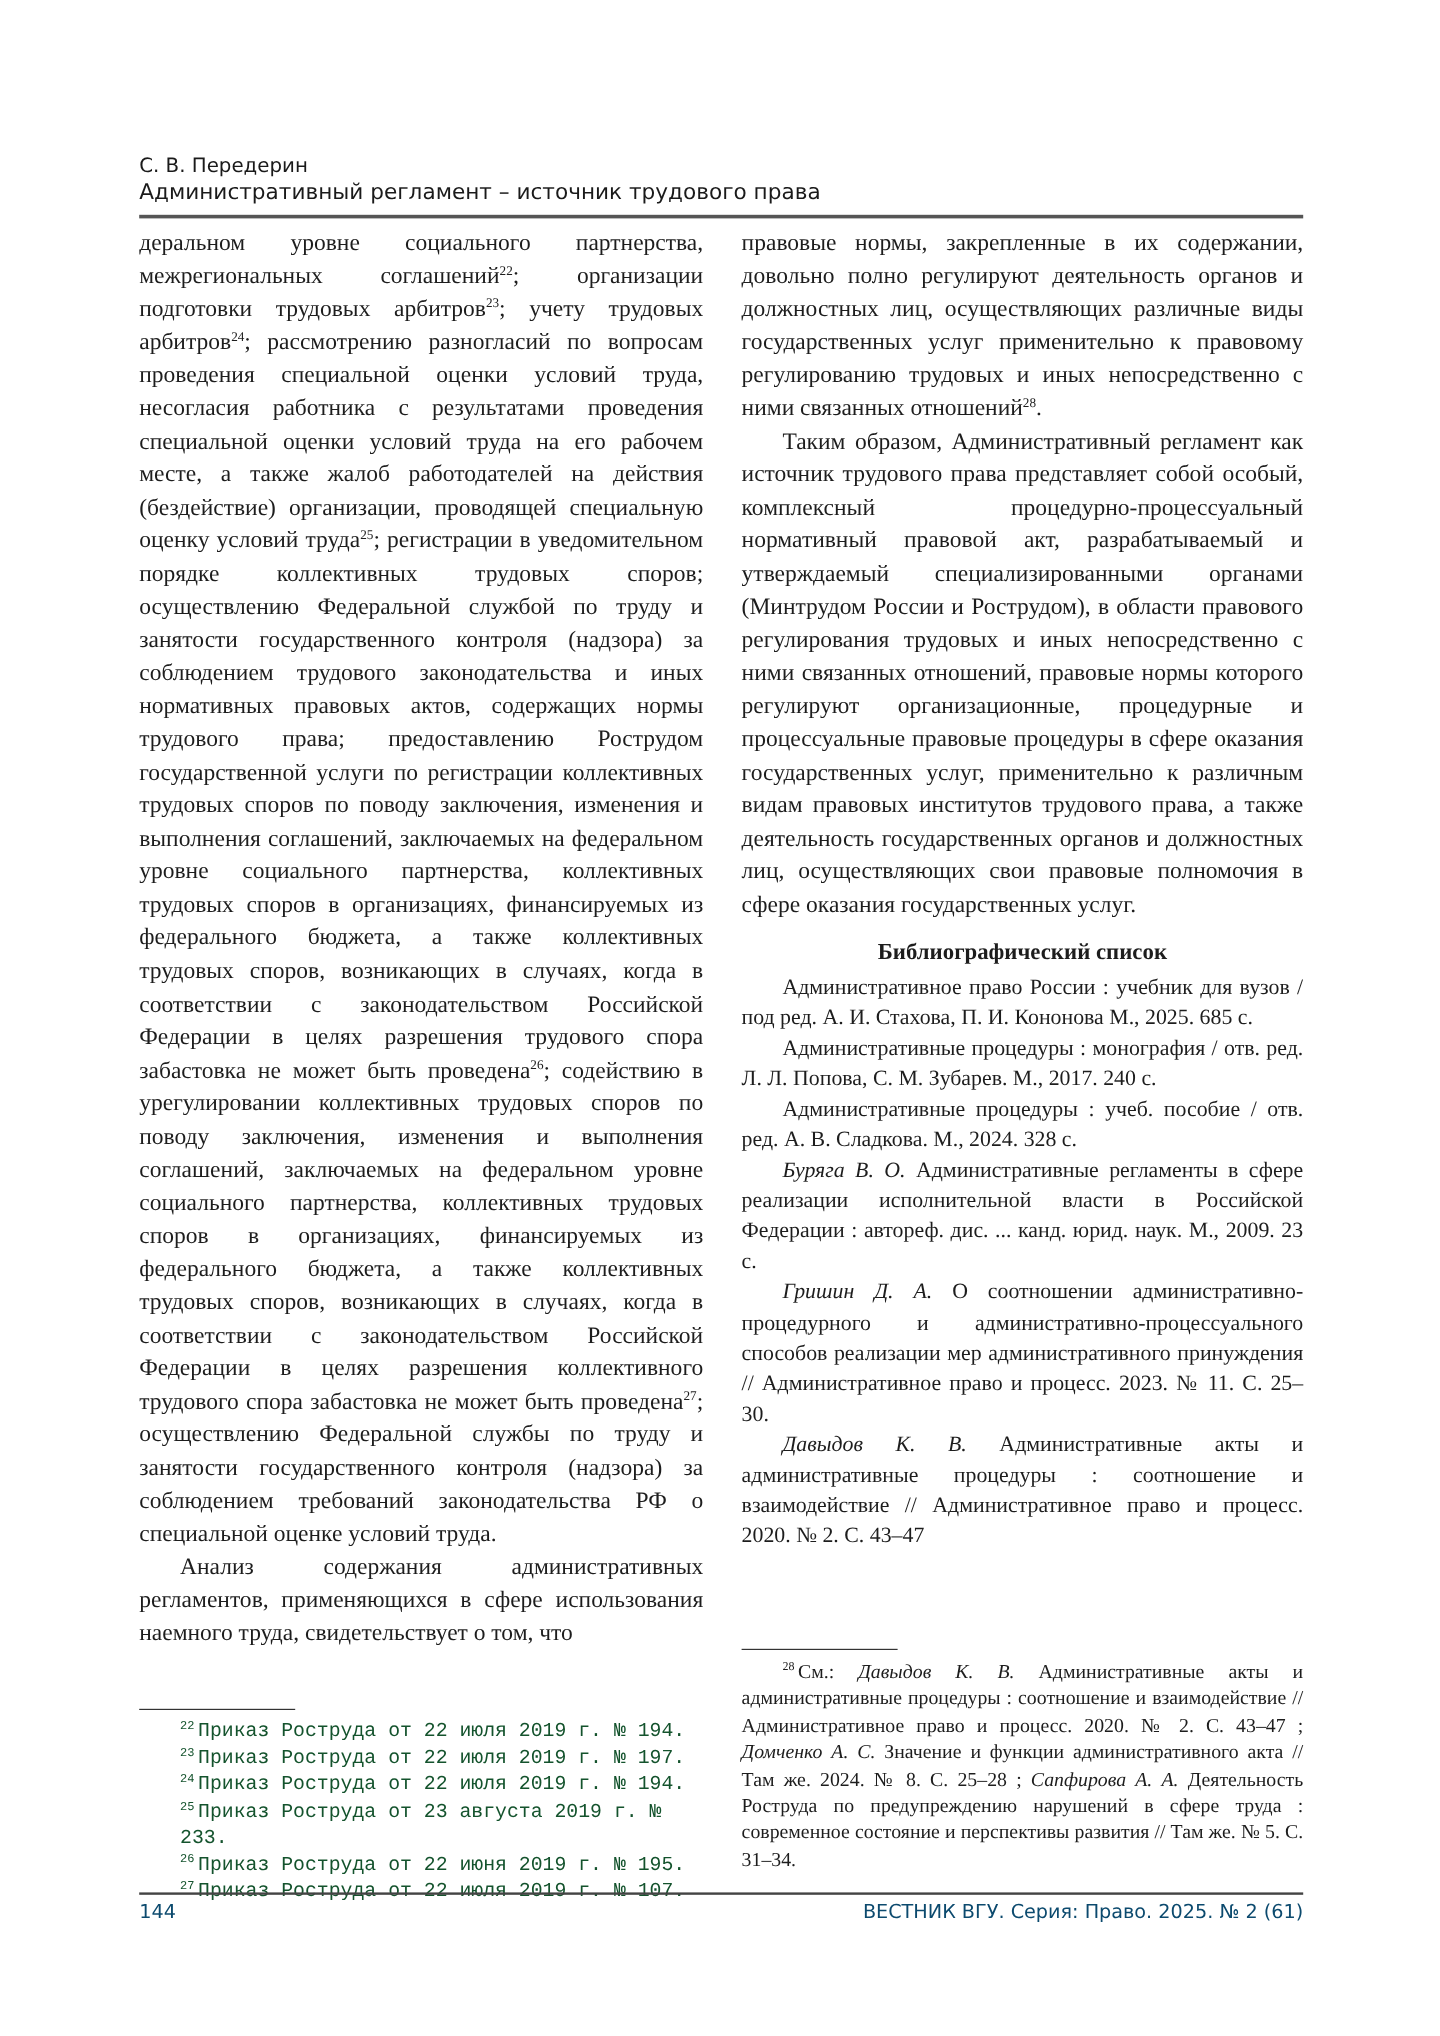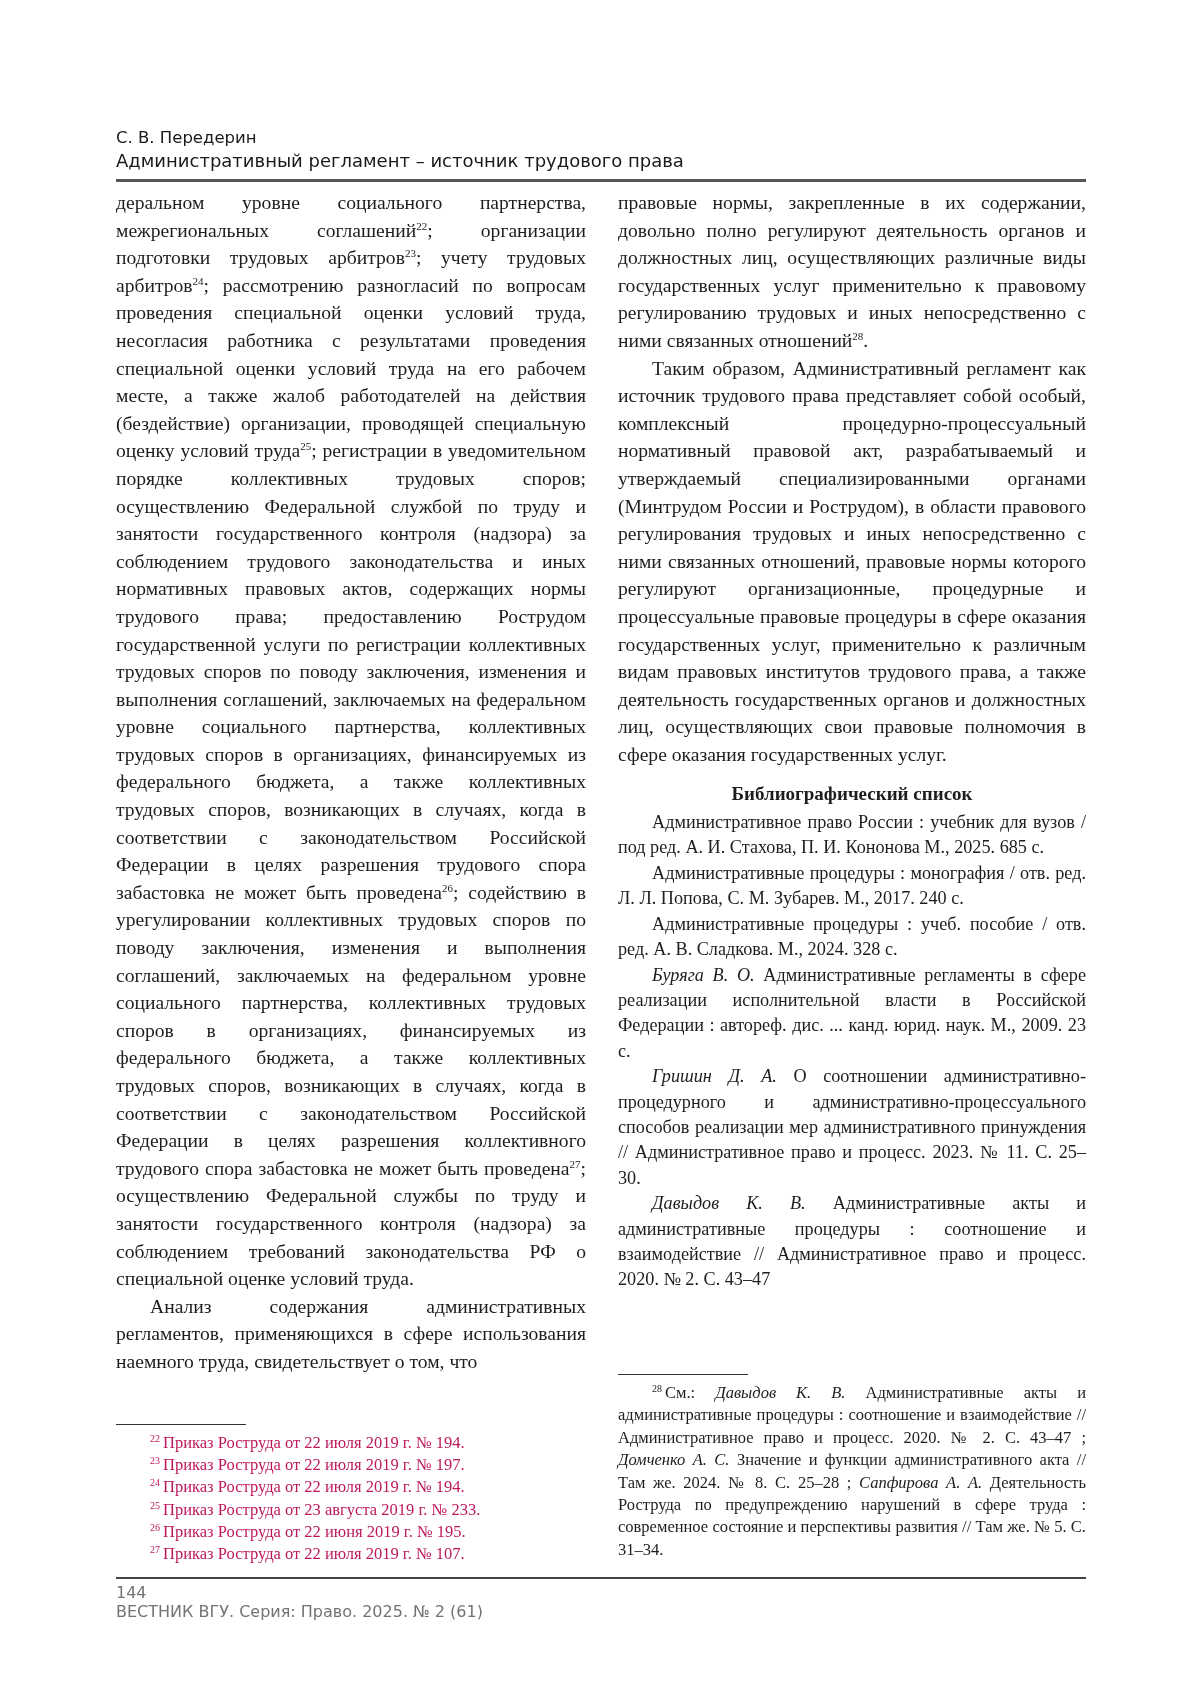--- a/index.html
+++ b/index.html
@@ -9,31 +9,31 @@
   .rh-author { font-size: 16.5px; font-weight: normal; line-height: 22px; color: #1a1a1a; }
   .rh-title { font-size: 18px; line-height: 24px; color: #1a1a1a; }
   .rh-rule { position: absolute; left: 116px; top: 179px; width: 970px; height: 3px; background: #555; }
   .col { position: absolute; top: 189px; font-family: "Liberation Serif", serif; font-size: 19.6px; line-height: 27.6px; text-align: justify; color: #1d1d1d; }
   .col-left { left: 116px; width: 470px; }
   .col-right { left: 618px; width: 468px; }
   .col p { margin: 0; }
   .indent { text-indent: 34px; }
   sup { font-size: 11px; line-height: 0; vertical-align: 7px; }
   .fn-rule { position: absolute; height: 1px; background: #333; }
-  .footnotes-left { position: absolute; left: 116px; top: 1432px; width: 470px; font-family: Liberation Serif, serif; font-size: 16.5px; line-height: 22.2px; color: #be185d; }
+  .footnotes-left { position: absolute; left: 116px; top: 1432px; width: 470px; font-family: Liberation Mono, monospace; font-size: 16.5px; line-height: 22.2px; color: #14532d; }
   .footnotes-left p { margin: 0; padding-left: 34px; }
   .footnotes-left sup, .footnotes-right sup { font-size: 10px; vertical-align: 6px; margin-right: 3px; }
   .footnotes-right { position: absolute; left: 618px; top: 1382px; width: 468px; font-family: "Liberation Serif", serif; font-size: 16.5px; line-height: 22.4px; text-align: justify; color: #1d1d1d; }
   .footnotes-right p { margin: 0; text-indent: 34px; }
   .bib-heading { text-align: center; font-weight: bold; margin: 12px 0 2px 0 !important; font-size: 19px; }
   .bib { font-size: 18.2px; line-height: 25.4px; font-family: Liberation Serif, serif; }
   .bib p { text-indent: 34px; }
   i { font-style: italic; }
   .footer-rule { position: absolute; left: 116px; top: 1577px; width: 970px; height: 2px; background: #444; }
-  .footer { position: absolute; left: 116px; top: 1583px; width: 970px; font-family: "DejaVu Sans", sans-serif; font-size: 16px; color: #737373; display: flex; justify-content: space-between; flex-direction: column; }
+  .footer { position: absolute; left: 116px; top: 1583px; width: 970px; font-family: "DejaVu Sans", sans-serif; font-size: 16px; color: #0c4a6e; display: flex; justify-content: space-between; }
 </style>
 </head>
 <body>
 
 <div class="page">
 
   <div class="running-head">
     <div class="rh-author">С. В. Передерин</div>
     <div class="rh-title">Административный регламент – источник трудового права</div>
   </div>

